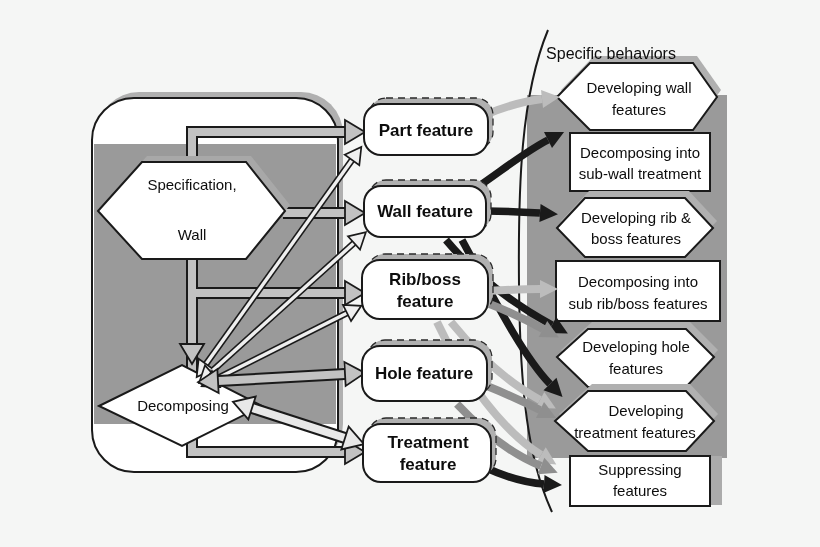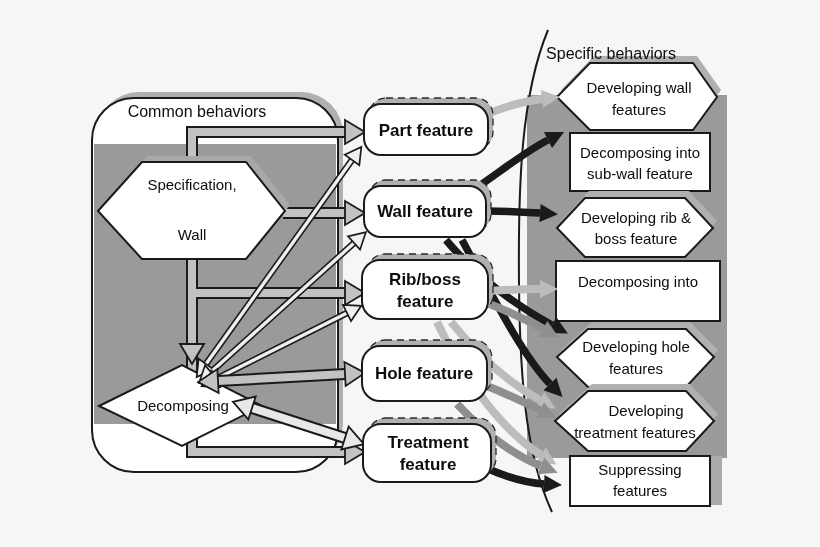--- a/index.html
+++ b/index.html
@@ -148,47 +148,47 @@
   <g>
     <rect class="shadow-dash" x="367" y="340" width="125" height="55" rx="18"></rect>
     <rect class="node-white" x="362" y="346" width="125" height="55" rx="18"></rect>
   </g>
   <g>
     <rect class="shadow-dash" x="368" y="418" width="128" height="58" rx="18"></rect>
     <rect class="node-white" x="363" y="424" width="128" height="58" rx="18"></rect>
   </g>
 </svg>
 
-<div class="lbl title" style="left:197px; top:112px;">Common behaviors</div>
 
 <div class="lbl" style="left:192px; top:184px;">Specification,</div>
 <div class="lbl" style="left:192px; top:234px;">Wall</div>
 
 <div class="lbl" style="left:183px; top:405px;">Decomposing</div>
 
 <div class="lbl feature" style="left:426px; top:130px;">Part feature</div>
 <div class="lbl feature" style="left:425px; top:211px;text-align:center;">Wall feature</div>
 <div class="lbl feature" style="left:425px; top:279px;">Rib/boss</div>
 <div class="lbl feature" style="left:425px; top:301px;">feature</div>
 <div class="lbl feature" style="left:424px; top:373px;">Hole feature</div>
 <div class="lbl feature" style="left:428px; top:442px;">Treatment</div>
 <div class="lbl feature" style="left:428px; top:464px;">feature</div>
 
 <div class="lbl title" style="left:611px; top:46px;margin-top:8px;">Specific behaviors</div>
 
 <div class="lbl" style="left:639px; top:87px;">Developing wall</div>
 <div class="lbl" style="left:639px; top:109px;">features</div>
 
 <div class="lbl" style="left:640px; top:152px;">Decomposing into</div>
-<div class="lbl" style="left:640px; top:173px;">sub-wall feature</div>
+<div class="lbl" style="left:640px; top:173px;">sub-wall treatment</div>
 
 <div class="lbl" style="left:636px; top:217px;">Developing rib &amp;</div>
-<div class="lbl" style="left:636px; top:238px;">boss feature</div>
+<div class="lbl" style="left:636px; top:238px;">boss features</div>
 
 <div class="lbl" style="left:638px; top:281px;">Decomposing into</div>
+<div class="lbl" style="left:638px; top:303px;">sub rib/boss features</div>
 
 <div class="lbl" style="left:636px; top:346px;">Developing hole</div>
 <div class="lbl" style="left:636px; top:368px;">features</div>
 
 <div class="lbl" style="left:632px; top:410px;padding-left:28px;">Developing</div>
 <div class="lbl" style="left:635px; top:432px;">treatment features</div>
 
 <div class="lbl" style="left:640px; top:469px;">Suppressing</div>
 <div class="lbl" style="left:640px; top:490px;">features</div>
 

